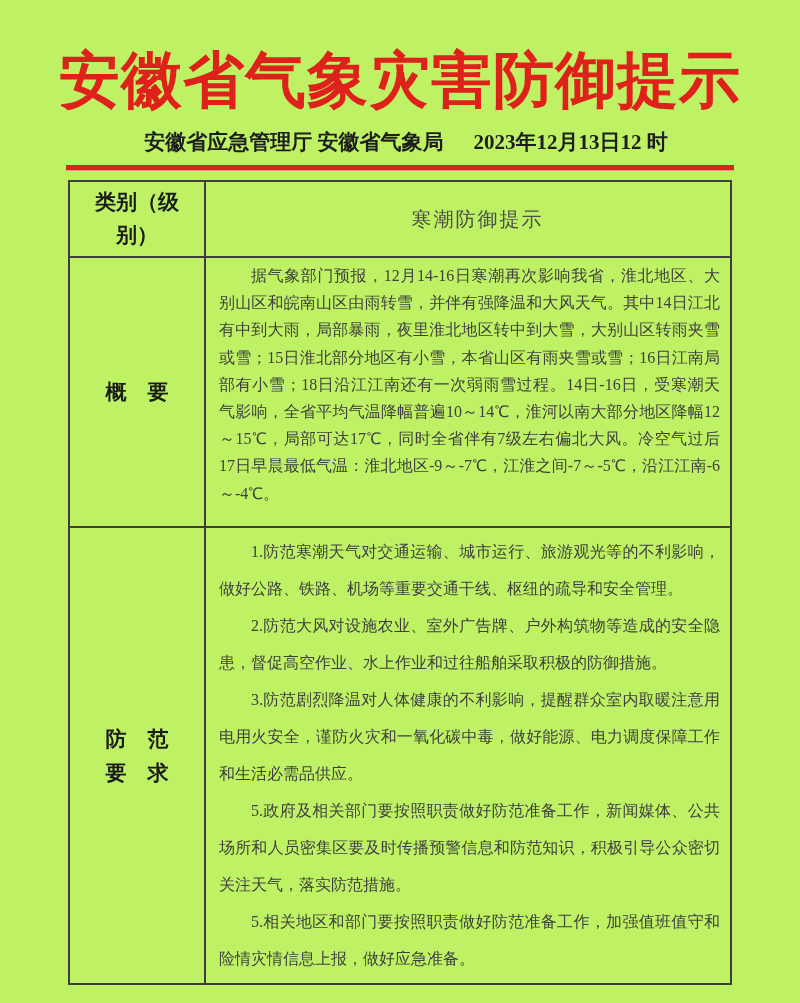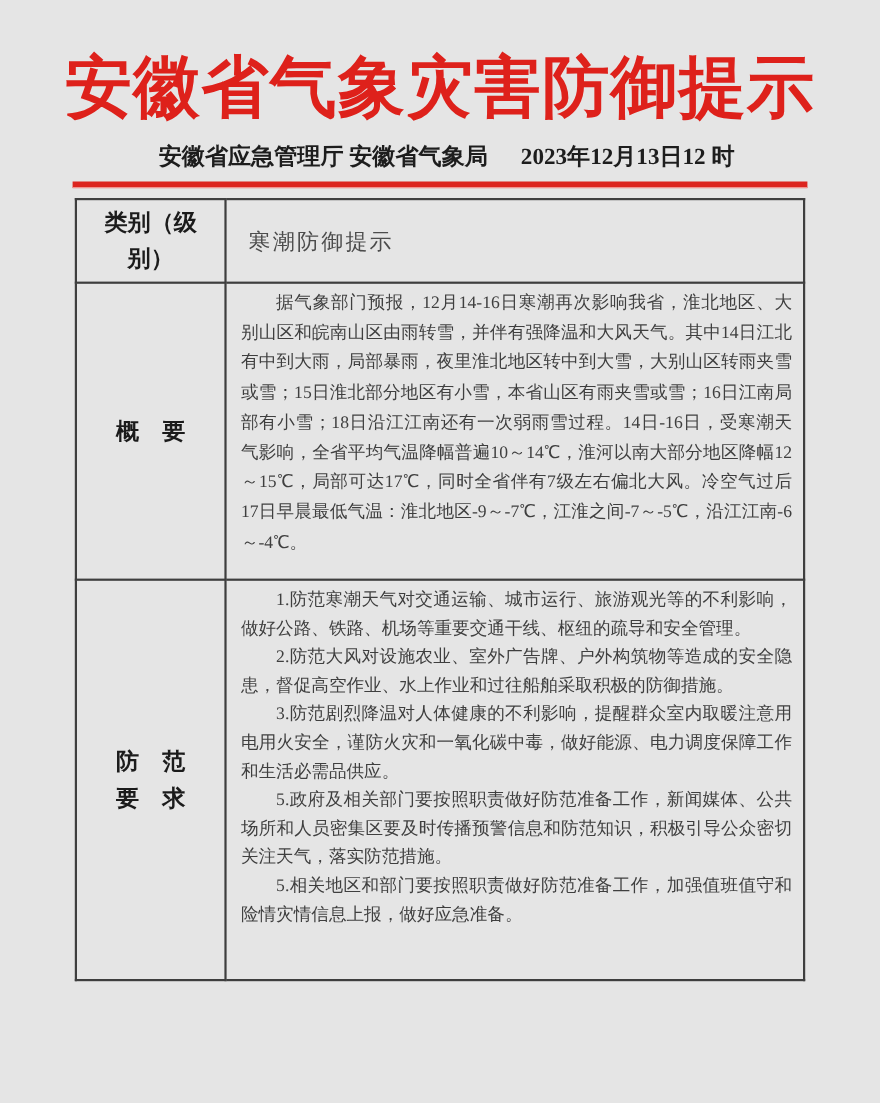--- a/index.html
+++ b/index.html
@@ -4,21 +4,21 @@
 <style>
   html, body {
     margin: 0;
     padding: 0;
     background: #ffffff;
   }
   .page {
     position: relative;
     width: 800px;
     height: 1003px;
-    background: #e5e5e5;
+    background: #bef264;
     overflow: hidden;
     font-family: "Liberation Serif", serif;
   }
   .doc-title {
     margin-top: 44px;
     text-align: center;
     font-size: 61px;
     line-height: 74px;
     font-weight: bold;
     color: #de211b;
@@ -76,21 +76,21 @@
   }
   .category-text {
     display: inline-block;
     width: 92px;
     text-align: center;
   }
   .measures-label .line {
     line-height: 34px;
   }
   .type-cell {
-    text-align: left;
+    text-align: center;
     vertical-align: middle;
     font-size: 20px;
     color: #4c4c4c;
     letter-spacing: 2px;
     height: 60px;
     padding-left: 20px;
   }
   .value-cell {
     vertical-align: top;
     font-size: 16px;
@@ -112,21 +112,21 @@
     margin: 0;
     line-height: 25px;
     text-indent: 2em;
   }
   .measures-cell {
     padding-top: 5px;
     padding-bottom: 6px;
   }
   .measures-cell p {
     margin: 0;
-    line-height: 26px;
+    line-height: 37px;
     text-indent: 2em;
   }
   .summary-row-height { height: 270px; }
   .measures-row-height { height: 364px; }
 </style>
 </head>
 <body>
 
 <div class="page">
 

